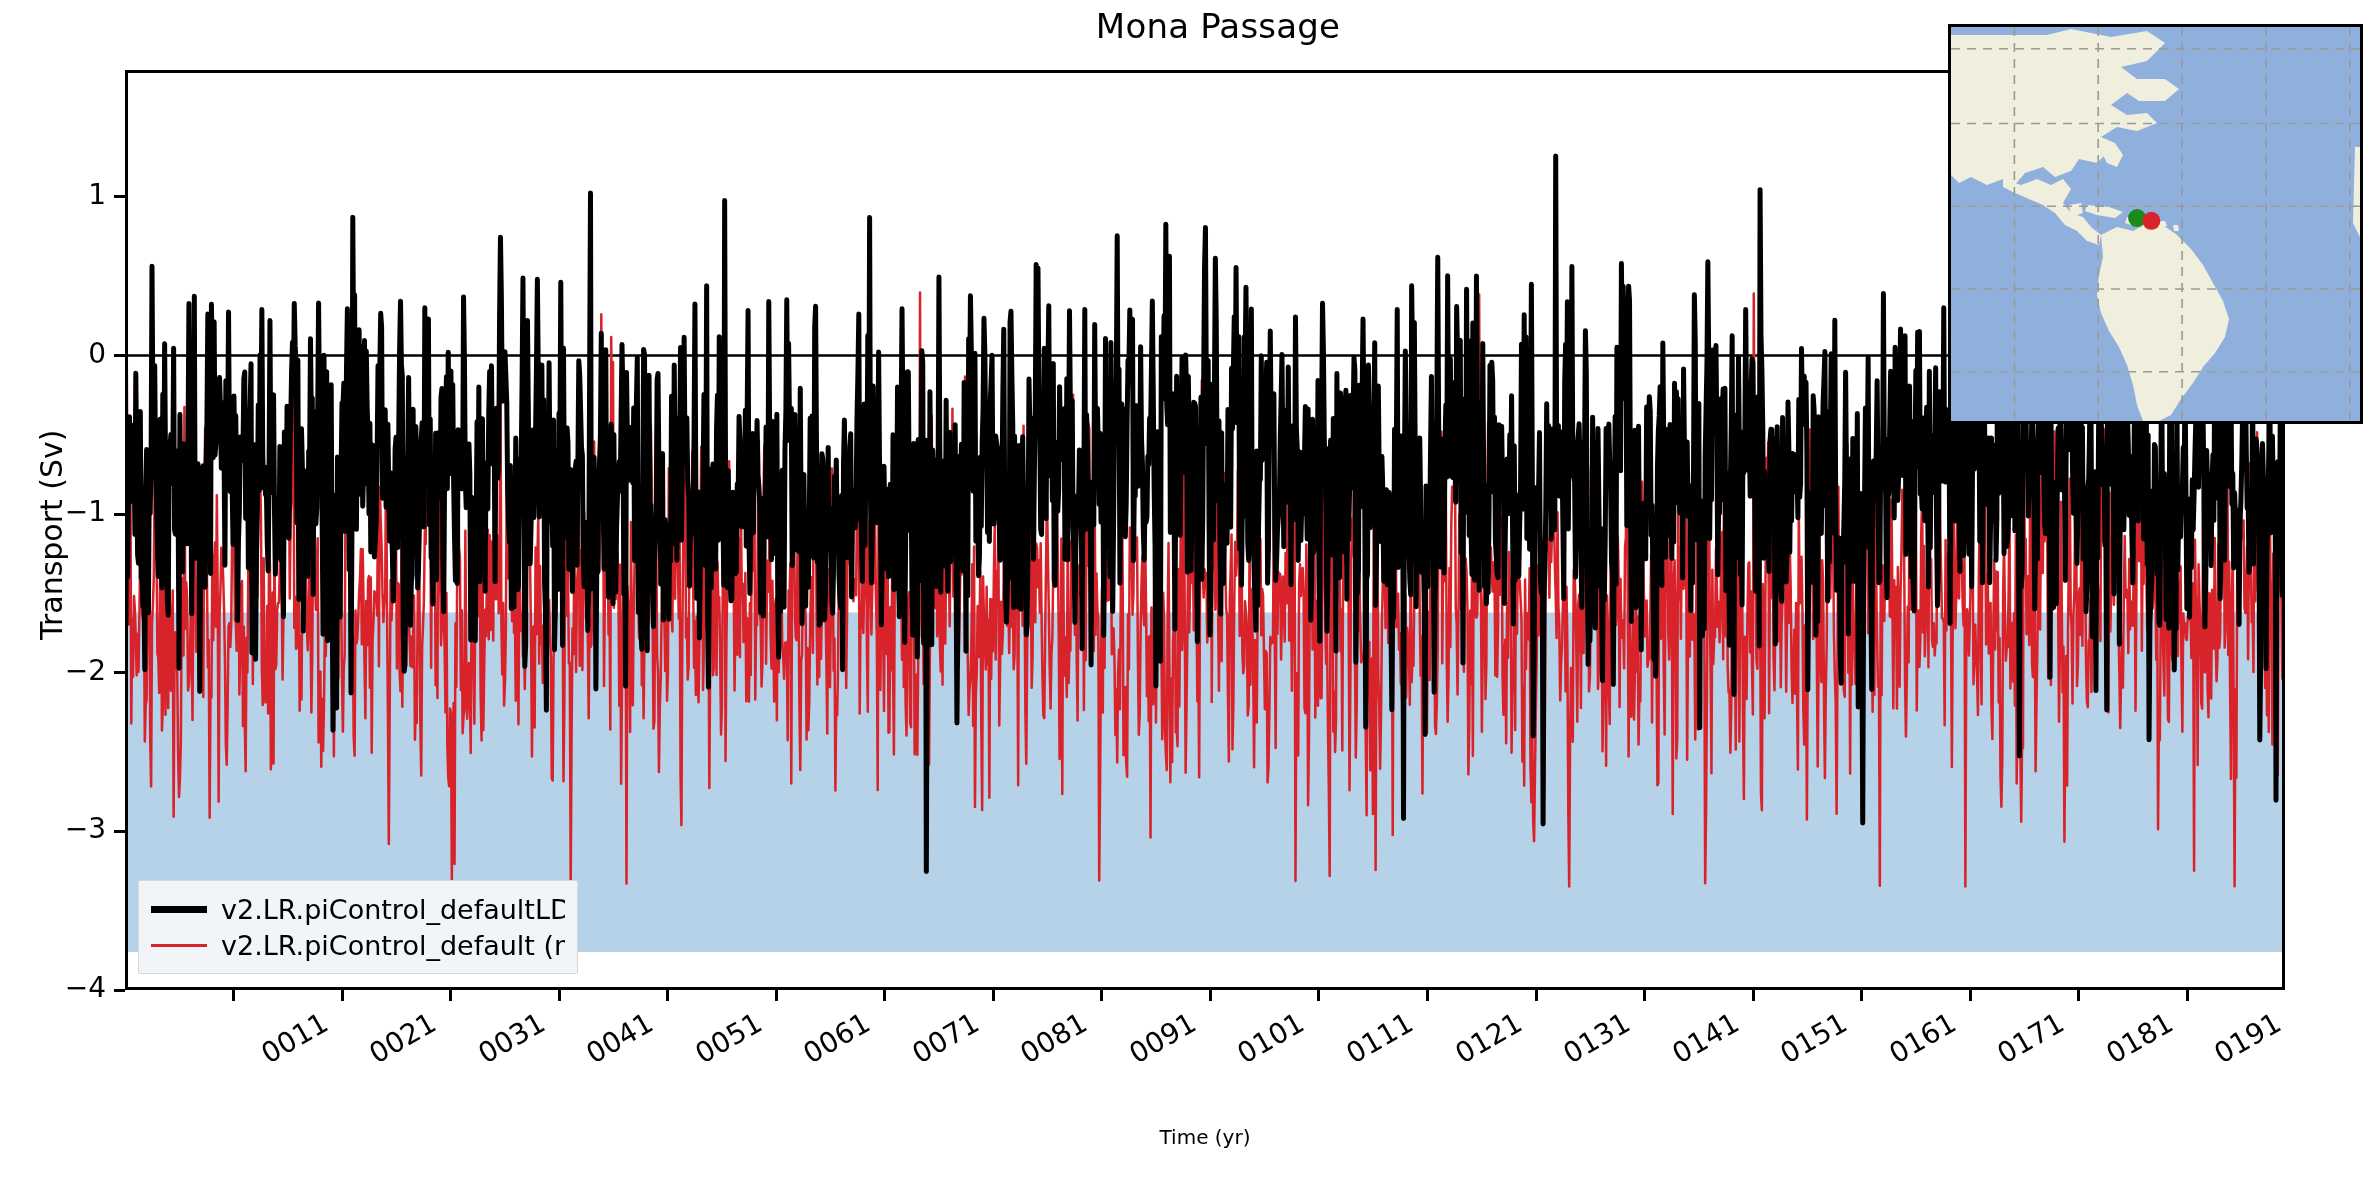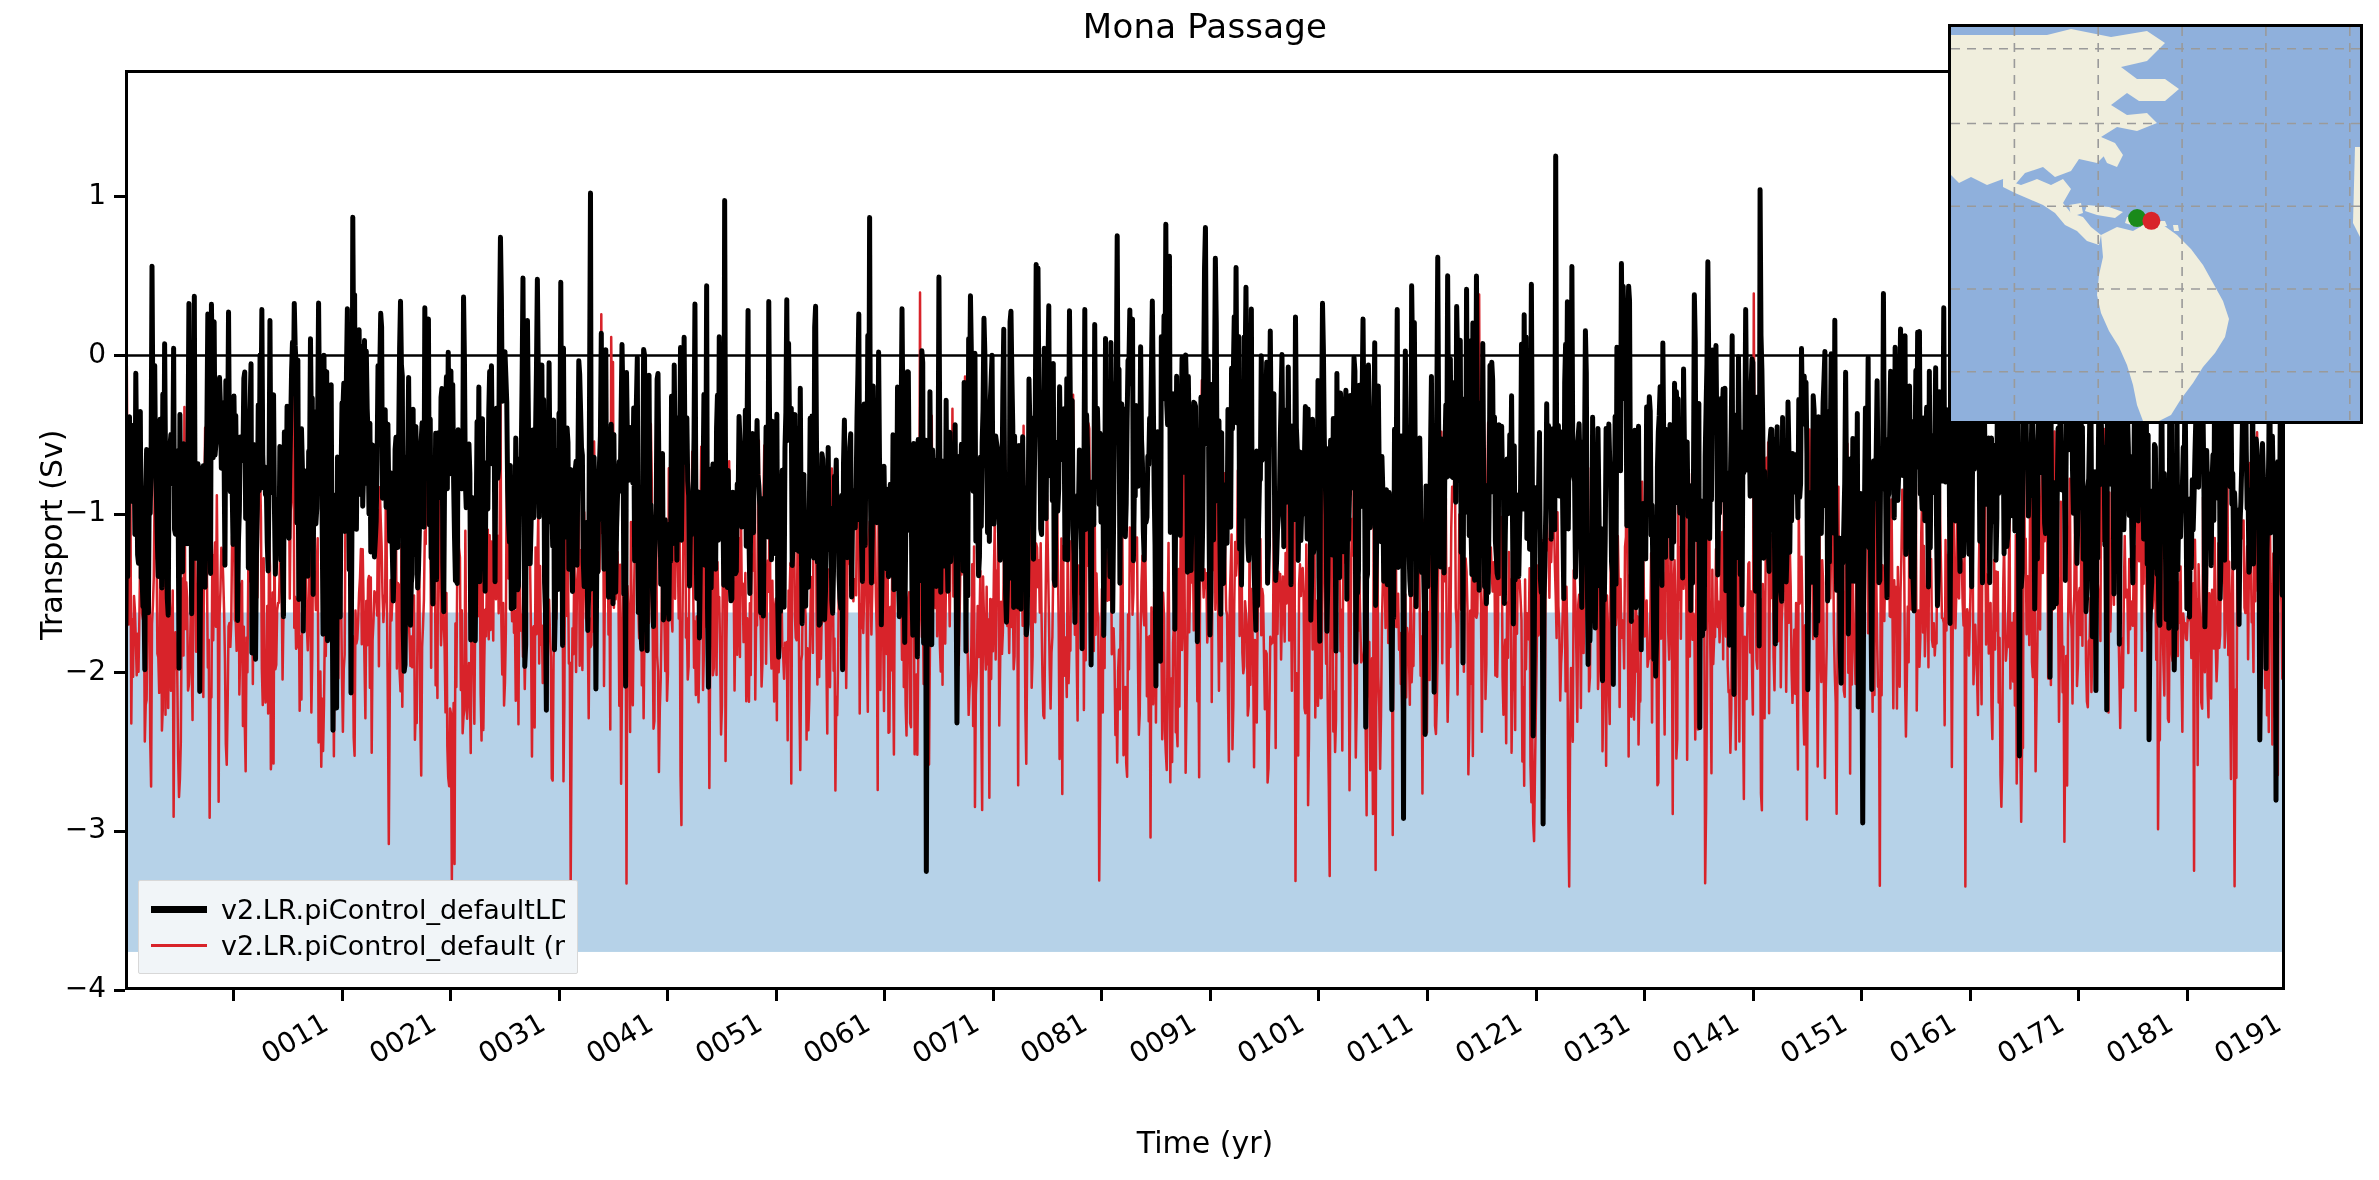--- a/index.html
+++ b/index.html
@@ -28,21 +28,21 @@
     top: 6px;
     width: 2379px;
     text-align: center;
     font-size: 34px;
     color: #000000;
     letter-spacing: 0.2px;
     white-space: nowrap;
   }
   
   .fig-title.centered-axes {
-    left: 125px;
+    left: 138px;
     width: 2160px;
   }
   #plot-area {
     position: absolute;
     left: 125px;
     top: 70px;
     width: 2160px;
     height: 920px;
     overflow: hidden;
     background: #ffffff;
@@ -60,21 +60,21 @@
   .ylabel {
     position: absolute;
     transform: rotate(-90deg);
     transform-origin: left top;
     font-size: 30px;
     color: #000000;
     white-space: nowrap;
   }
   .xlabel {
     position: absolute;
-    font-size: 30px;
+    font-size: 20px;
     color: #000000;
     white-space: nowrap;
     text-align: center;
   }
   .ytick-label {
     position: absolute;
     font-size: 28px;
     color: #000000;
     text-align: right;
     white-space: nowrap;

